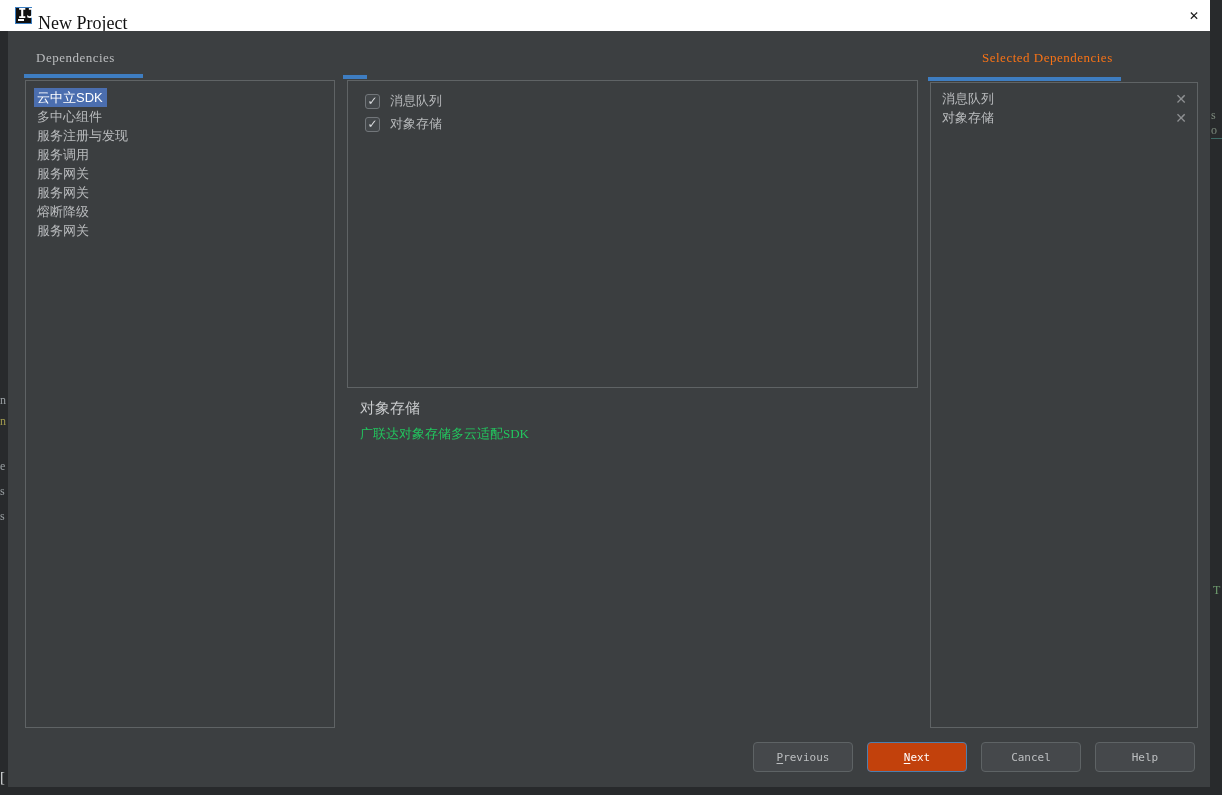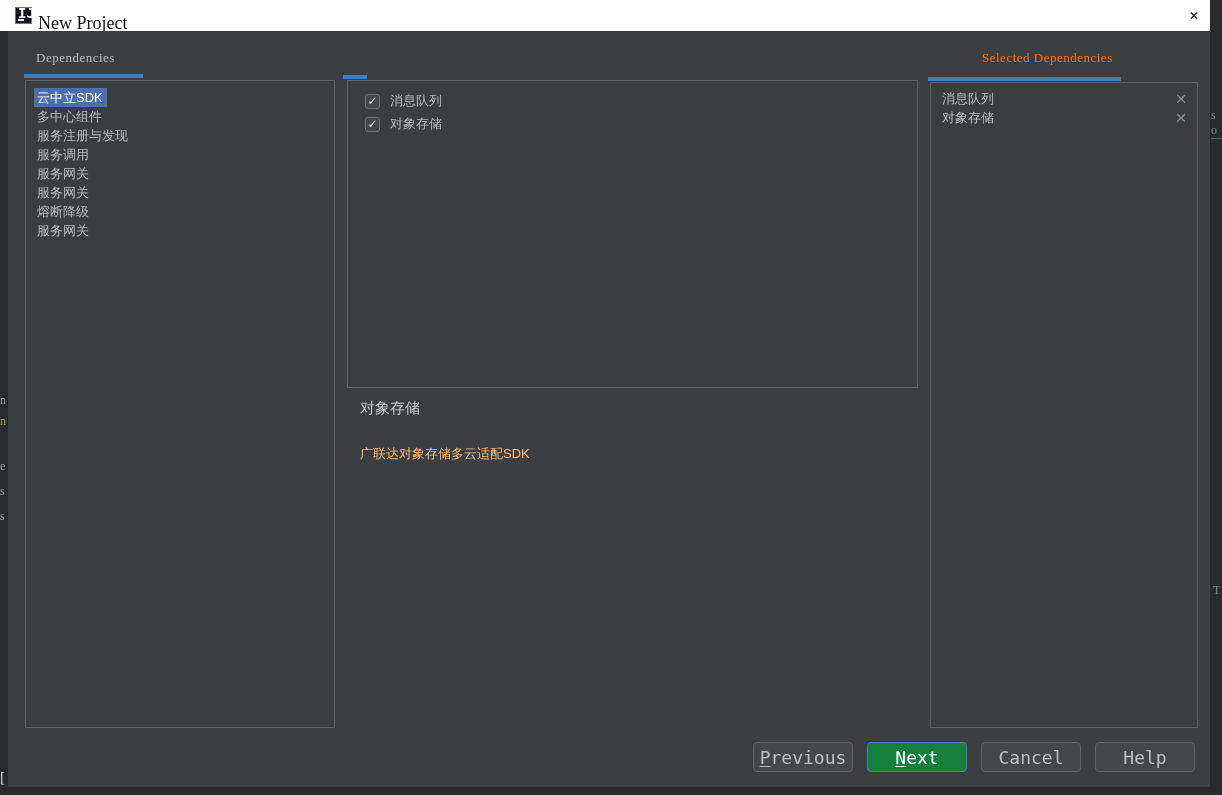--- a/index.html
+++ b/index.html
@@ -86,23 +86,23 @@
     font-size: 13px; color: #b6b8ba;
     font-family: "Liberation Sans", "DejaVu Sans", sans-serif;
   }
   
   .detail-title {
     position: absolute; left: 352px; top: 368px;
     font-size: 15px; color: #c9cbcd;
     font-family: "Liberation Sans", "DejaVu Sans", sans-serif;
   }
   .detail-desc {
-    position: absolute; left: 352px; top: 414px;
-    font-size: 13px; color: #fdba74;
-    font-family: Liberation Sans, sans-serif;
+    position: absolute; left: 352px; top: 394px;
+    font-size: 13px; color: #22c55e;
+    font-family: Liberation Serif, serif;
   }
   
   .sel-list { padding-top: 6px; }
   .sel-row {
     display: flex; align-items: center; justify-content: space-between;
     height: 19px; padding: 0 10px 0 11px;
   }
   .sel-label {
     font-size: 13px; color: #b9bbbd;
     font-family: "Liberation Sans", "DejaVu Sans", sans-serif;
@@ -110,26 +110,26 @@
   .remove-x { color: #8e9092; font-size: 14px; cursor: default; font-family: "DejaVu Sans", sans-serif; }
 
   
   .footer {
     position: absolute; right: 15px; top: 711px;
     display: flex; gap: 14px;
   }
   .btn {
     width: 100px; height: 30px; border-radius: 4px;
     border: 1px solid #5e6365; background: #45484b;
-    color: #bdbfc1; font-size: 18px;
+    color: #bdbfc1; font-size: 11px;
     font-family: "DejaVu Sans Mono", "Liberation Mono", monospace;
     display: flex; align-items: center; justify-content: center;
     cursor: default;
   }
-  .btn-primary { background: #15803d; border-color: #4d7eae; color: #ffffff; }
+  .btn-primary { background: #c2410c; border-color: #4d7eae; color: #ffffff; }
   .mn { text-decoration: underline; text-underline-offset: 2px; }
 
   
   .frag { position: absolute; font-size: 12px; color: #9aa0a3; font-family: Liberation Serif, serif; }
   .frag-n1 { left: 0; top: 393px; }
   .frag-n2 { left: 0; top: 414px; color: #a29b4e; }
   .frag-e  { left: 0; top: 459px; }
   .frag-s1 { left: 0; top: 484px; }
   .frag-s2 { left: 0; top: 509px; }
   .frag-r1 { left: 1211px; top: 108px; color: #7e8b7e; border-bottom: 1px solid #3e6b66; }

